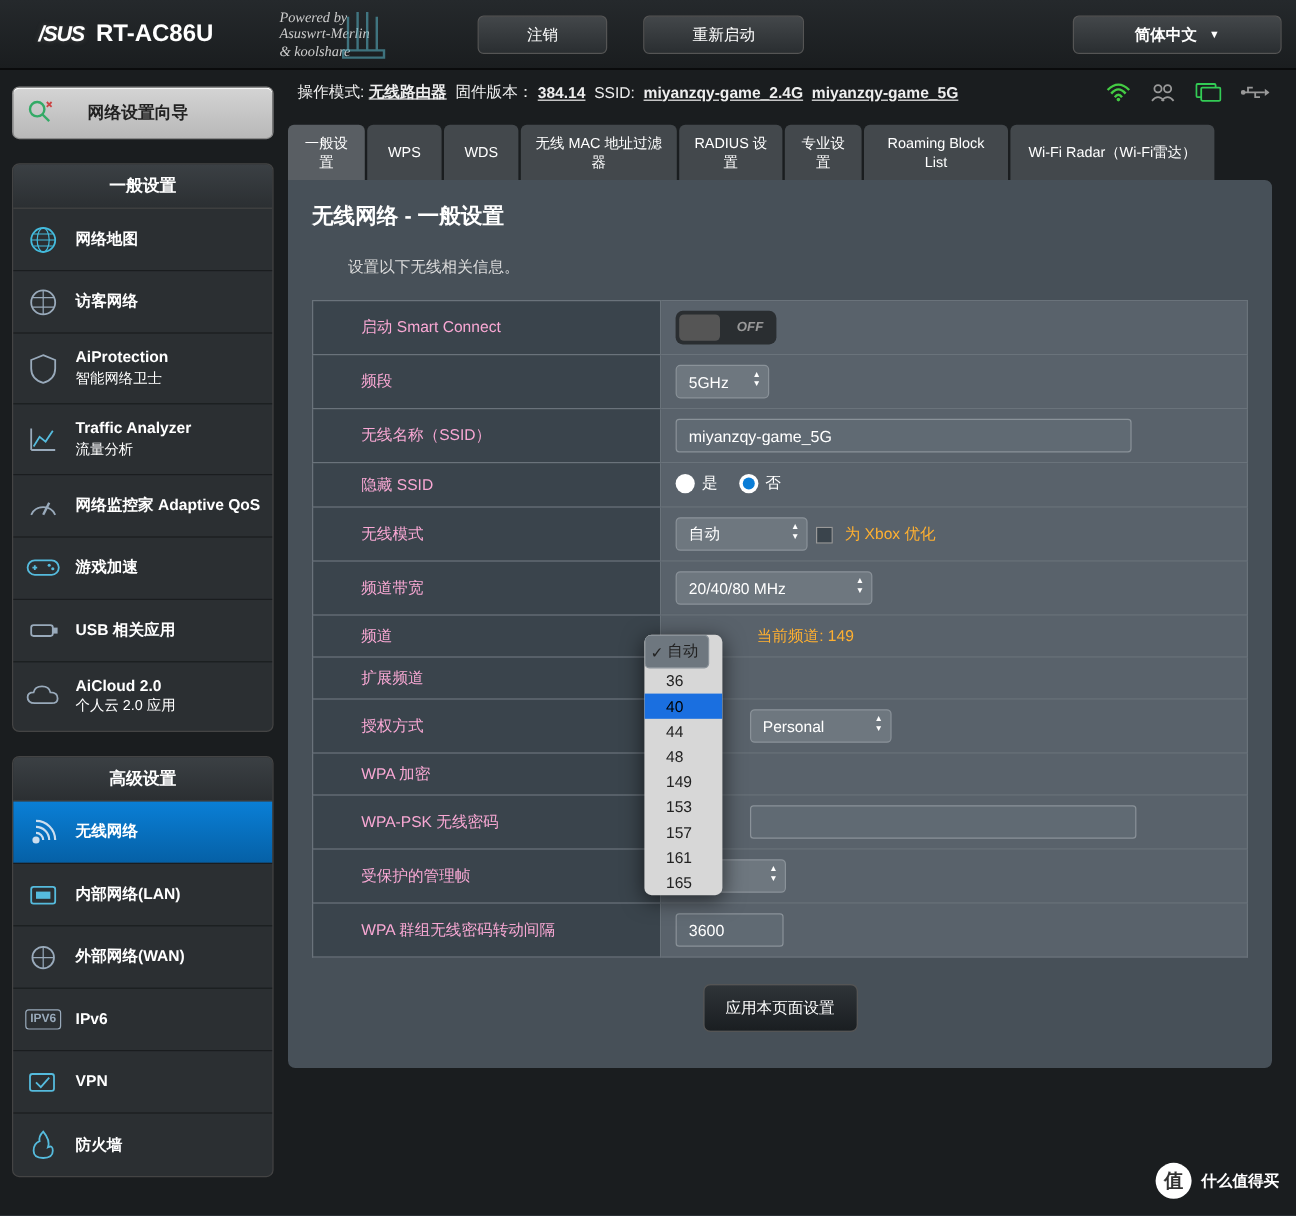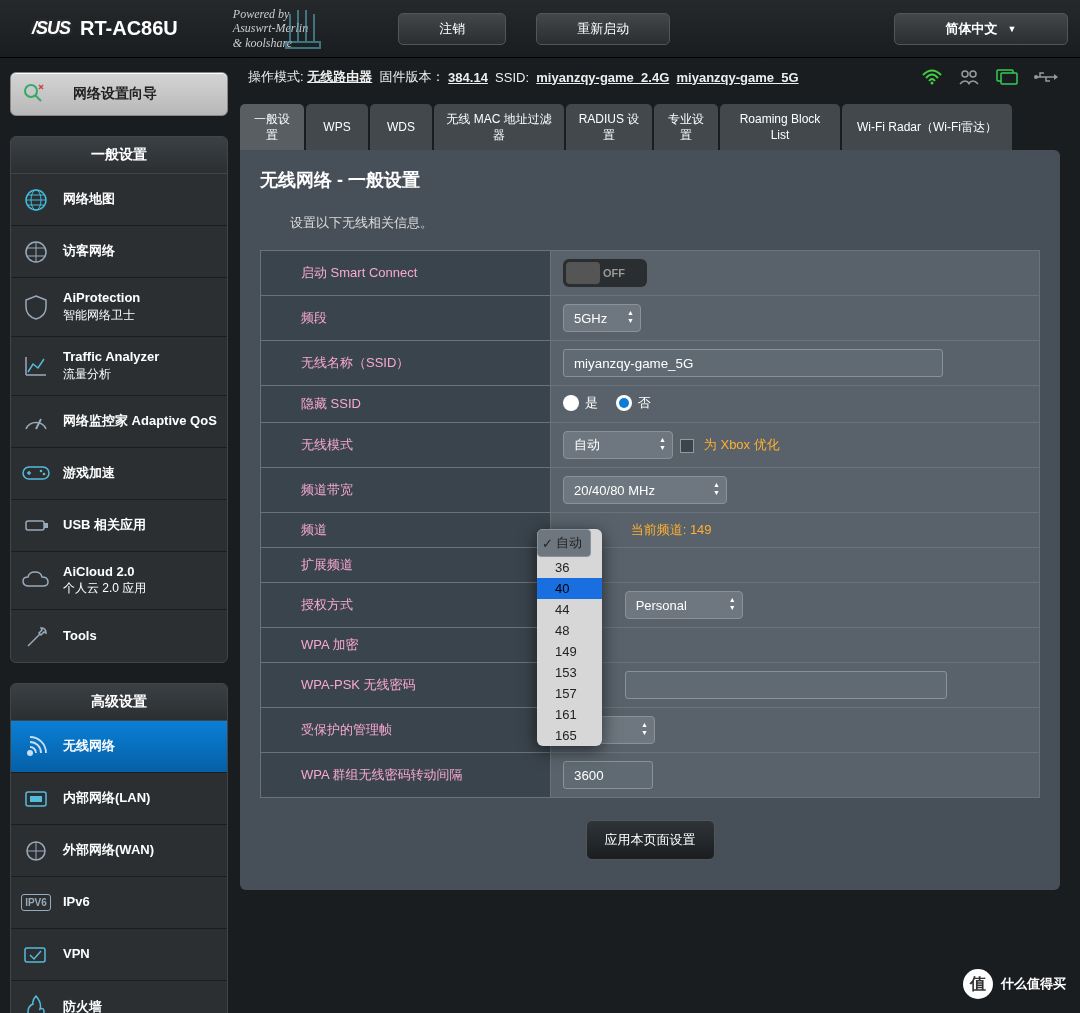--- a/index.html
+++ b/index.html
@@ -175,21 +175,21 @@
 
 .toggle {
   width: 84px; height: 28px;
   background: #2a2e31;
   border-radius: 6px;
   display: flex; align-items: center;
   position: relative;
   color: #999;
 }
 .toggle .knob { width: 34px; height: 22px; background: #555; border-radius: 4px; margin: 0 3px; }
-.toggle .lbl { flex: 1; text-align: left; font-size: 11px; font-weight: bold; }
+.toggle .lbl { flex: 1; text-align: center; font-size: 11px; font-weight: bold; font-style: italic; }
 
 .sel {
   background: #6e777f;
   border: 1px solid #8a9299;
   border-radius: 4px;
   height: 28px;
   padding: 0 28px 0 10px;
   color: #fff;
   display: inline-flex;
   align-items: center;
@@ -397,28 +397,20 @@
       <span class="menu-text">USB 相关应用</span>
     </div>
     <div class="menu-item">
       <span class="menu-icon">
           <svg width="30" height="22">
             <path d="M8 17 Q2 17 2 12 Q2 8 7 8 Q8 3 14 3 Q20 3 21 8 Q27 8 27 13 Q27 17 22 17 Z" fill="none" stroke="#9ab" stroke-width="1.5"></path>
           </svg>
         </span>
       <span class="menu-text"><span>AiCloud 2.0</span><br><span class="sub">个人云 2.0 应用</span></span>
     </div>
-    <div class="menu-item">
-      <span class="menu-icon">
-          <svg width="26" height="24">
-            <path d="M18 4 Q23 4 23 9 L21 8 L18 11 L16 9 L19 6 Z M17 10 L5 22" stroke="#9ab" stroke-width="1.5" fill="none"></path>
-          </svg>
-        </span>
-      <span class="menu-text">Tools</span>
-    </div>
   </div>
 
   <div class="menu-box">
     <div class="menu-title">高级设置</div>
     <div class="menu-item active">
       <span class="menu-icon">
           <svg width="28" height="24">
             <circle cx="8" cy="18" r="3" fill="#cde"></circle>
             <path d="M8 12 A6 6 0 0 1 14 18 M8 7 A11 11 0 0 1 19 18 M8 2 A16 16 0 0 1 24 18" stroke="#cde" stroke-width="1.8" fill="none"></path>
           </svg>

